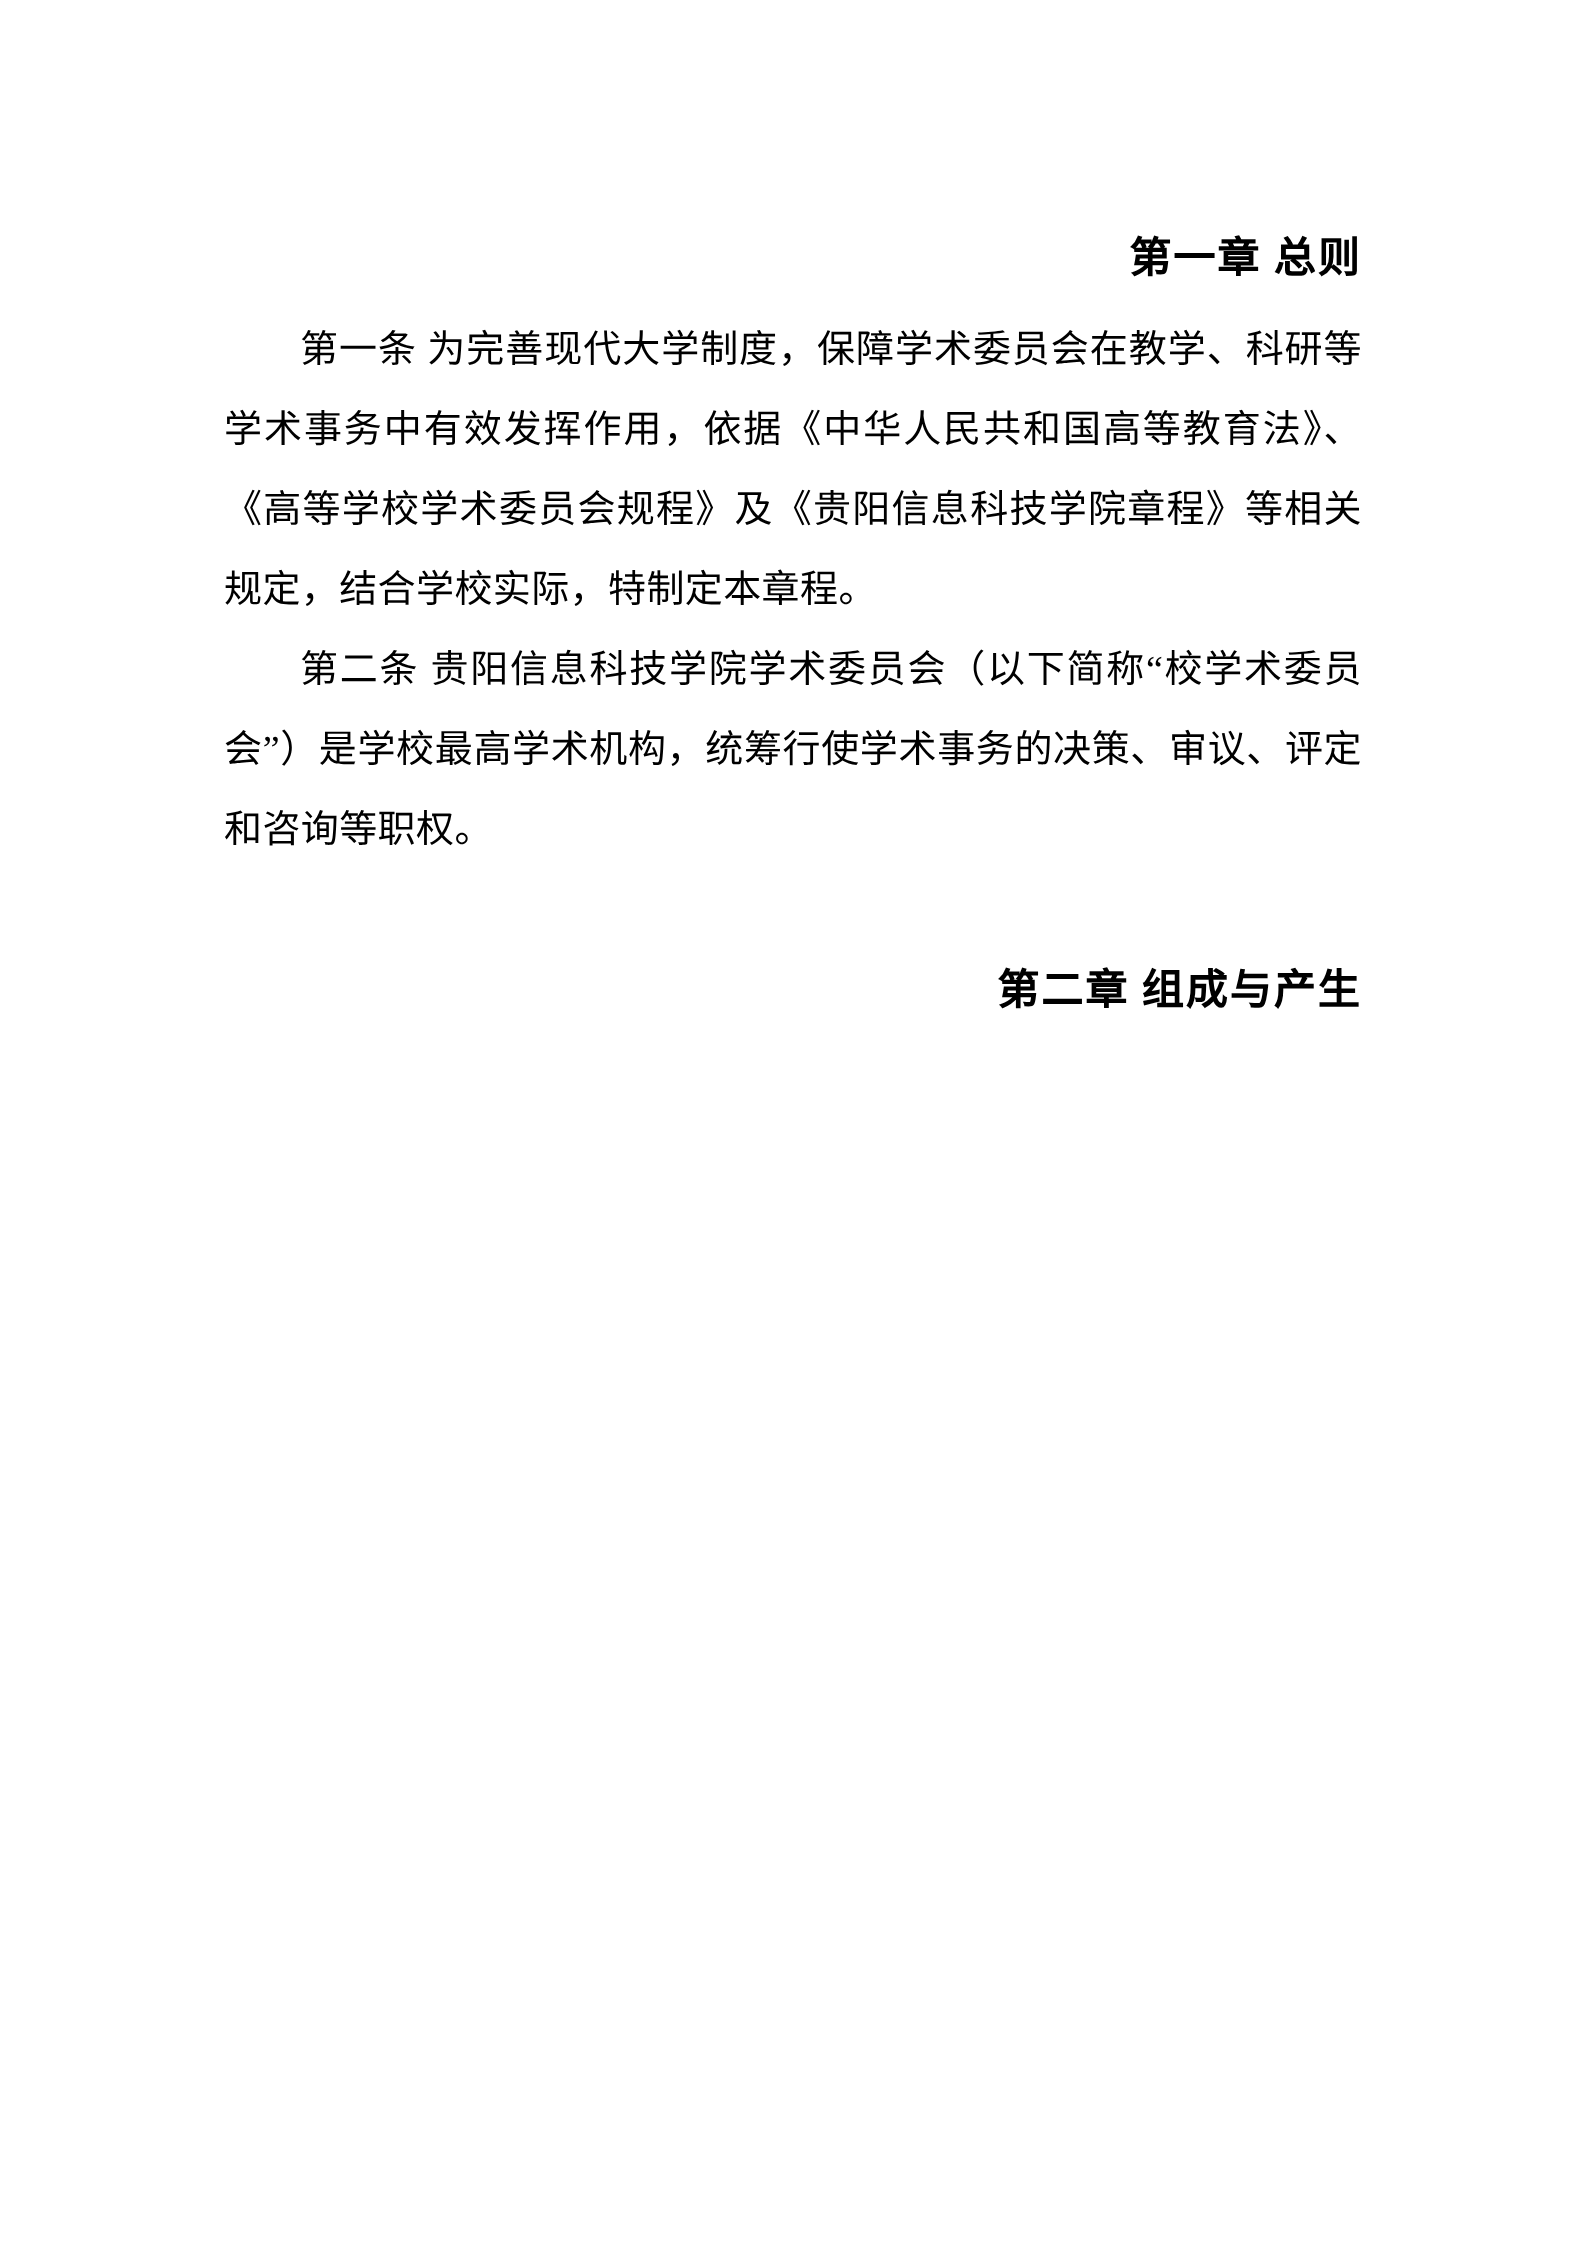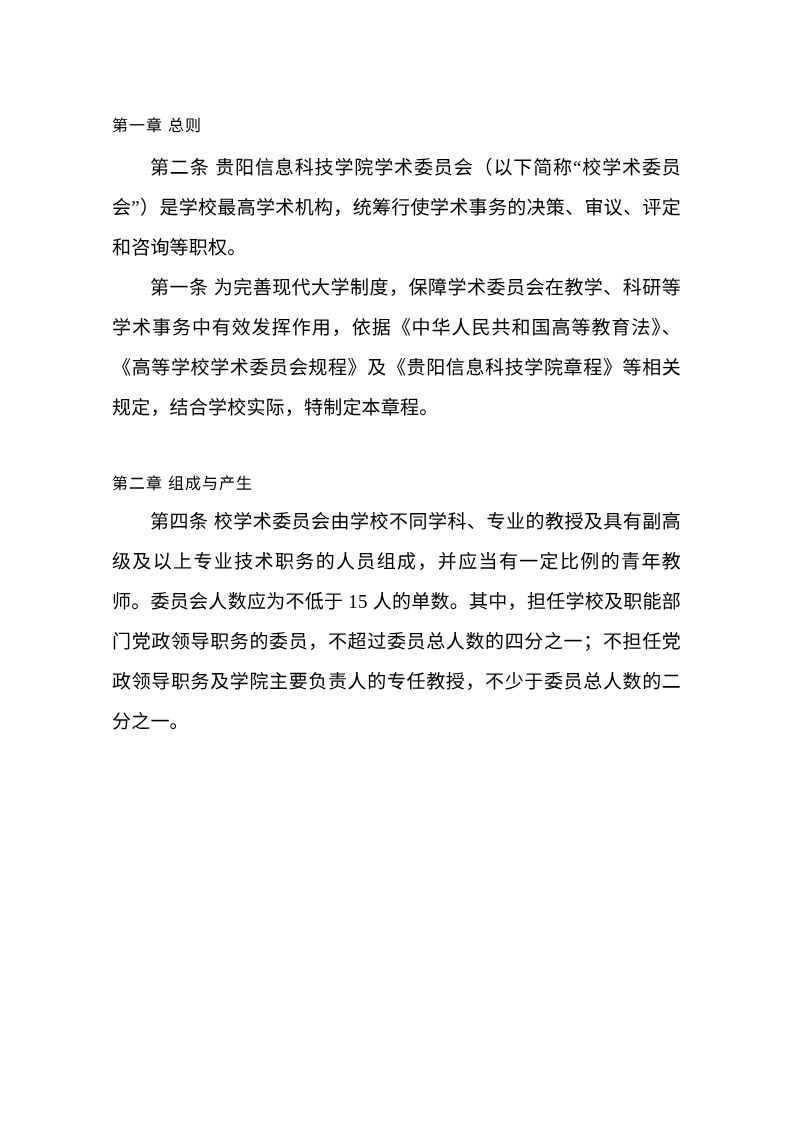--- a/index.html
+++ b/index.html
@@ -25,31 +25,31 @@
   }
   .doc-title {
     font-size: 25px;
     font-weight: bold;
     text-align: center;
     letter-spacing: 1px;
     margin: 8px 0 0 0;
     line-height: 1.4;
   }
   .chapter-heading {
-    font-size: 16px;
-    font-weight: normal;
-    text-align: left;
+    font-size: 21px;
+    font-weight: bold;
+    text-align: right;
     letter-spacing: 1px;
     line-height: 1.5;
   }
   .chapter-heading.first {
     margin: 26px 0 10px 0;
   }
   .chapter-heading.second {
-    margin: 44px 0 6px 0;
+    margin: 44px 0 18px 0;
   }
   .para {
     font-size: 19px;
     line-height: 40px;
     text-align: justify;
     text-justify: inter-ideograph;
     text-indent: 2em;
     margin: 0;
     letter-spacing: 0.2px;
   }
@@ -58,22 +58,21 @@
   }
 </style>
 </head>
 <body>
 
 <div class="page">
 
 
   <h2 class="chapter-heading first">第一章  总则</h2>
 
+  <p class="para">第一条 为完善现代大学制度，保障学术委员会在教学、科研等学术事务中有效发挥作用，依据《中华人民共和国高等教育法》、《高等学校学术委员会规程》及《贵阳信息科技学院章程》等相关规定，结合学校实际，特制定本章程。</p>
+
   <p class="para">第二条 贵阳信息科技学院学术委员会（以下简称“校学术委员会”）是学校最高学术机构，统筹行使学术事务的决策、审议、评定和咨询等职权。</p>
-
-  <p class="para">第一条 为完善现代大学制度，保障学术委员会在教学、科研等学术事务中有效发挥作用，依据《中华人民共和国高等教育法》、《高等学校学术委员会规程》及《贵阳信息科技学院章程》等相关规定，结合学校实际，特制定本章程。</p>
 
 
   <h2 class="chapter-heading second">第二章  组成与产生</h2>
 
-  <p class="para">第四条 校学术委员会由学校不同学科、专业的教授及具有副高级及以上专业技术职务的人员组成，并应当有一定比例的青年教师。委员会人数应为不低于 15 人的单数。其中，担任学校及职能部门党政领导职务的委员，不超过委员总人数的四分之一；不担任党政领导职务及学院主要负责人的专任教授，不少于委员总人数的二分之一。</p>
 
 </div>
 
 </body></html>

